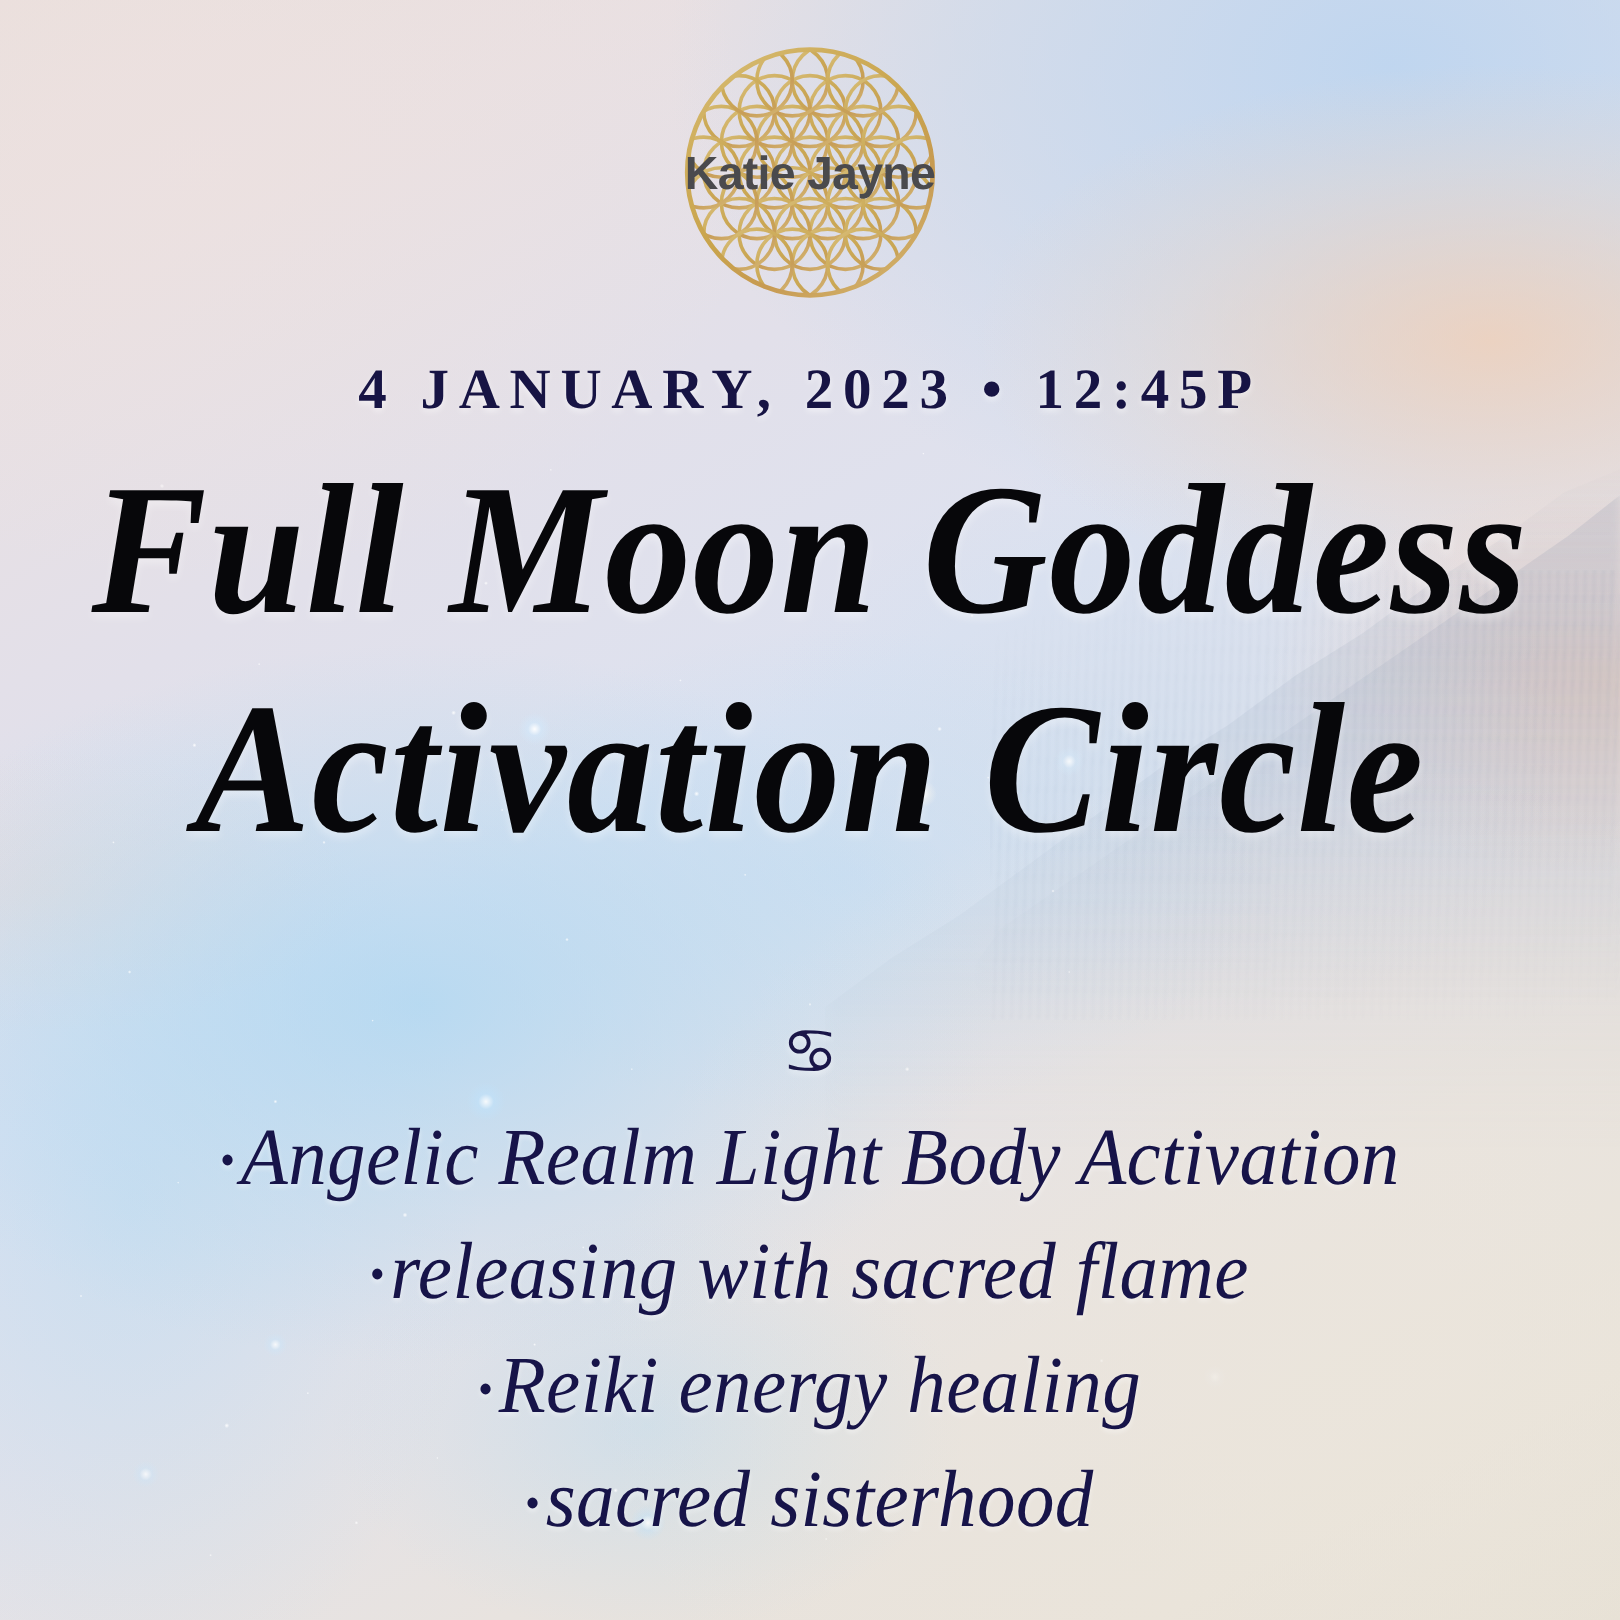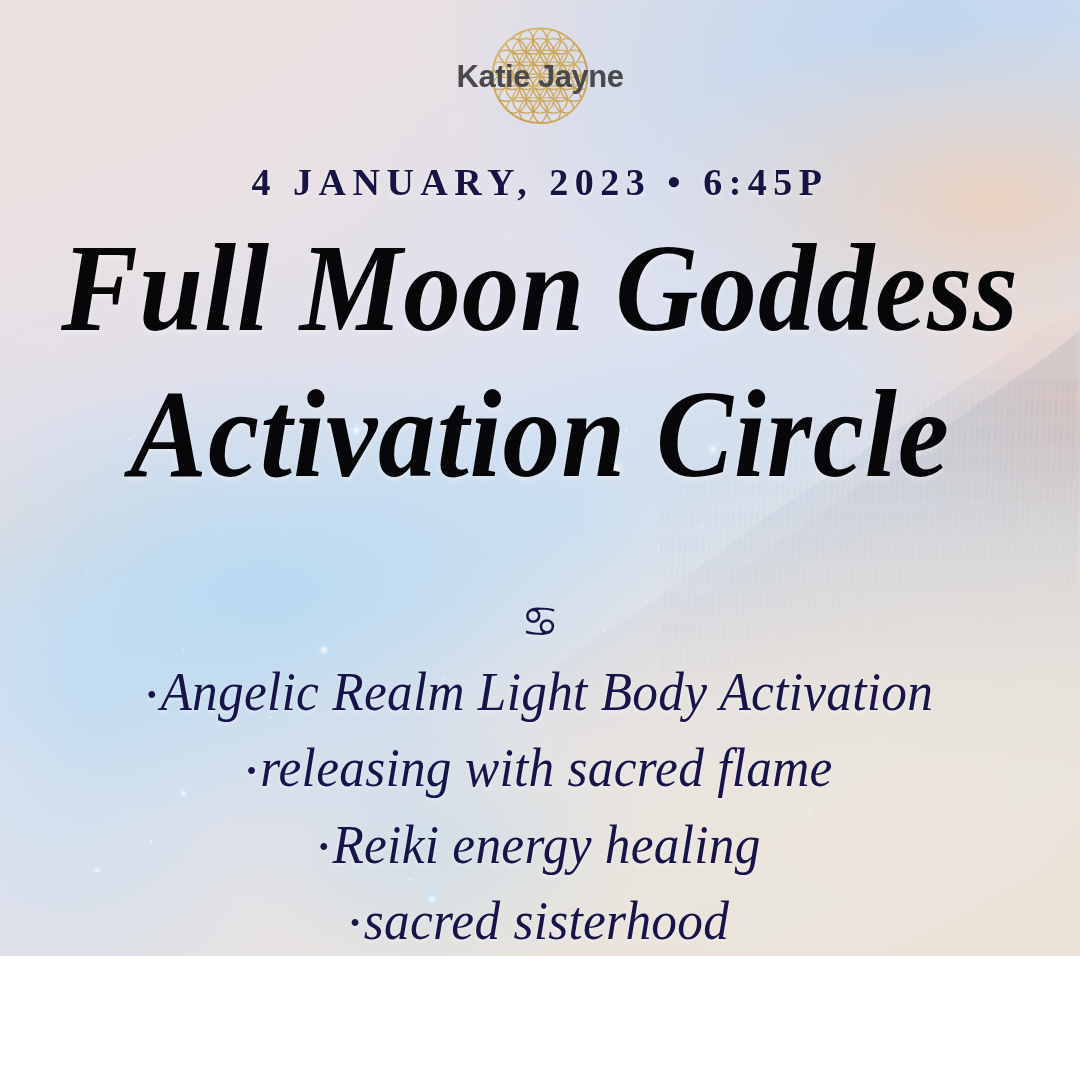--- a/index.html
+++ b/index.html
@@ -6,21 +6,21 @@
   html, body {
     margin: 0;
     padding: 0;
     background: #ffffff;
   }
   * { box-sizing: border-box; }
 
   .poster {
     position: relative;
     width: 1080px;
-    height: 956px;
+    height: 1080px;
     overflow: hidden;
     font-family: "Liberation Serif", "DejaVu Serif", serif;
     isolation: isolate;
   }
 
   
   .bg-base {
     position: absolute; inset: 0;
     background:
       linear-gradient(152deg,
@@ -336,21 +336,21 @@
           <circle cx="138.1" cy="34" r="25.4"></circle>
           <circle cx="61.9" cy="34" r="25.4"></circle>
           <circle cx="138.1" cy="166" r="25.4"></circle>
           <circle cx="61.9" cy="166" r="25.4"></circle>
         </g>
         <circle cx="100" cy="100" r="88" fill="none" stroke="url(#goldGrad)" stroke-width="3.4"></circle>
       </svg>
       <span class="logo-name">Katie Jayne</span>
     </div>
 
-    <div class="date-line">4 JANUARY, 2023 • 6:45P</div>
+    <div class="date-line">4 JANUARY, 2023 • 12:45P</div>
 
     <h1 class="title">
       <span class="title-line">Full Moon Goddess</span>
       <span class="title-line">Activation Circle</span>
     </h1>
 
     <div class="zodiac">♋</div>
 
     <div class="bullets">
       <div class="bullet">

